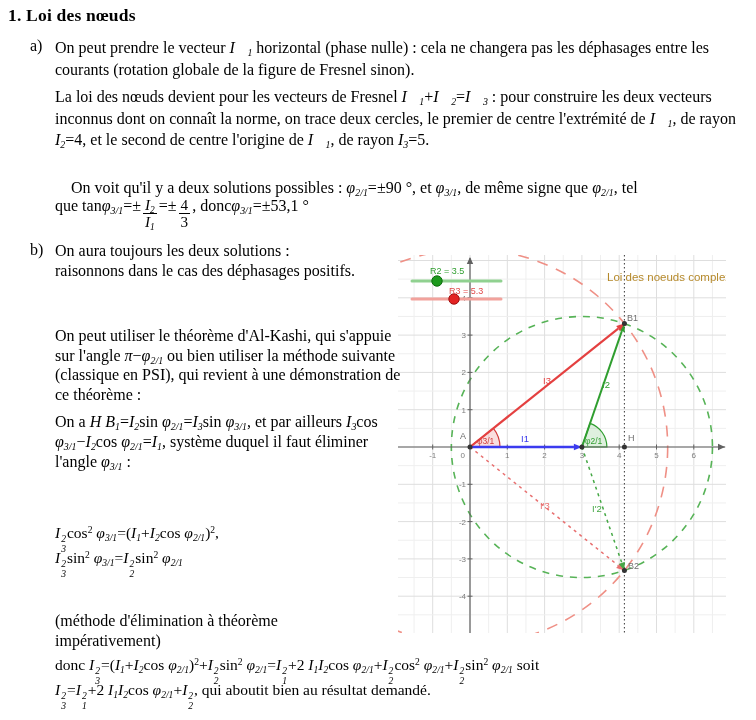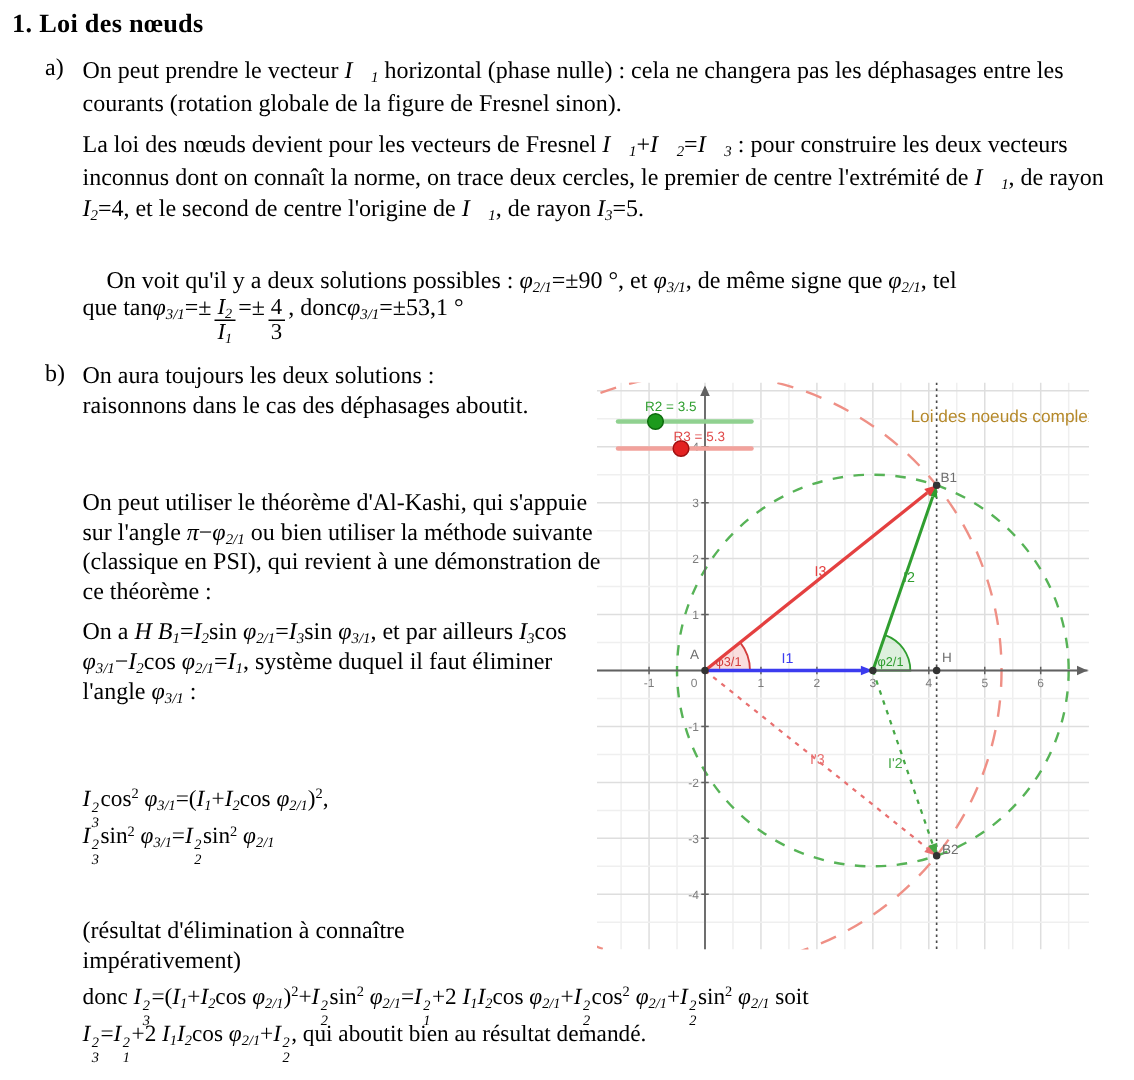--- a/index.html
+++ b/index.html
@@ -36,35 +36,35 @@
 <p class="abs body" style="left:71px;top:177px;width:700px">On voit qu'il y a deux solutions possibles : <span class="m">φ<sub>2/1</sub></span>=±90 °, et <span class="m">φ<sub>3/1</sub></span>, de même signe que <span class="m">φ<sub>2/1</sub></span>, tel</p>
 <div class="abs fline" style="left:55px;top:197px">que tan <span class="m">φ<sub>3/1</sub></span>=±<span class="frac">
       <span class="fn"><span class="m">I<sub>2</sub></span></span>
       <span class="fd"><span class="m">I<sub>1</sub></span></span>
     </span>=±<span class="frac">
       <span class="fn">4</span>
       <span class="fd">3</span>
     </span>, donc <span class="m">φ<sub>3/1</sub></span>=±53,1 °</div>
 
 <div class="abs marker" style="top:241px">b)</div>
-<p class="abs bcol" style="left:55px;top:241px;width:300px">On aura toujours les deux solutions : raisonnons dans le cas des déphasages aboutit.</p>
+<p class="abs bcol" style="left:55px;top:241px;width:300px">On aura toujours les deux solutions : raisonnons dans le cas des déphasages positifs.</p>
 <p class="abs bcol" style="left:55px;top:326px;width:352px">On peut utiliser le théorème d'Al-Kashi, qui s'appuie sur l'angle <span class="m">π</span>−<span class="m">φ<sub>2/1</sub></span> ou bien utiliser la méthode suivante (classique en PSI), qui revient à une démonstration de ce théorème :</p>
 <p class="abs" style="left:55px;top:412px;width:350px;line-height:20px">On a <span class="m">H B<sub>1</sub></span>=<span class="m">I<sub>2</sub></span>sin <span class="m">φ<sub>2/1</sub></span>=<span class="m">I<sub>3</sub></span>sin <span class="m">φ<sub>3/1</sub></span>, et par ailleurs <span class="m">I<sub>3</sub></span>cos <span class="m">φ<sub>3/1</sub></span>−<span class="m">I<sub>2</sub></span>cos <span class="m">φ<sub>2/1</sub></span>=<span class="m">I<sub>1</sub></span>, système duquel il faut éliminer l'angle <span class="m">φ<sub>3/1</sub></span> :</p>
 <p class="abs eq" style="left:55px;top:524px"><span class="m">I<span class="stk">
         <span>2</span>
         <span>3</span>
       </span></span>cos<sup>2</sup> <span class="m">φ<sub>3/1</sub></span>=(<span class="m">I<sub>1</sub></span>+<span class="m">I<sub>2</sub></span>cos <span class="m">φ<sub>2/1</sub></span>)<sup>2</sup>,</p>
 <p class="abs eq" style="left:55px;top:549px"><span class="m">I<span class="stk">
         <span>2</span>
         <span>3</span>
       </span></span>sin<sup>2</sup> <span class="m">φ<sub>3/1</sub></span>=<span class="m">I<span class="stk">
         <span>2</span>
         <span>2</span>
       </span></span>sin<sup>2</sup> <span class="m">φ<sub>2/1</sub></span></p>
-<p class="abs" style="left:55px;top:611px;width:290px;line-height:20px">(résultat d'élimination à connaître impérativement)</p>
+<p class="abs" style="left:55px;top:611px;width:290px;line-height:20px">(méthode d'élimination à théorème impérativement)</p>
 <p class="abs eq" style="left:55px;top:656px;width:710px">donc <span class="m">I<span class="stk">
         <span>2</span>
         <span>3</span>
       </span></span>=(<span class="m">I<sub>1</sub></span>+<span class="m">I<sub>2</sub></span>cos <span class="m">φ<sub>2/1</sub></span>)<sup>2</sup>+<span class="m">I<span class="stk">
         <span>2</span>
         <span>2</span>
       </span></span>sin<sup>2</sup> <span class="m">φ<sub>2/1</sub></span>=<span class="m">I<span class="stk">
         <span>2</span>
         <span>1</span>
       </span></span>+2 <span class="m">I<sub>1</sub></span><span class="m">I<sub>2</sub></span>cos <span class="m">φ<sub>2/1</sub></span>+<span class="m">I<span class="stk">

